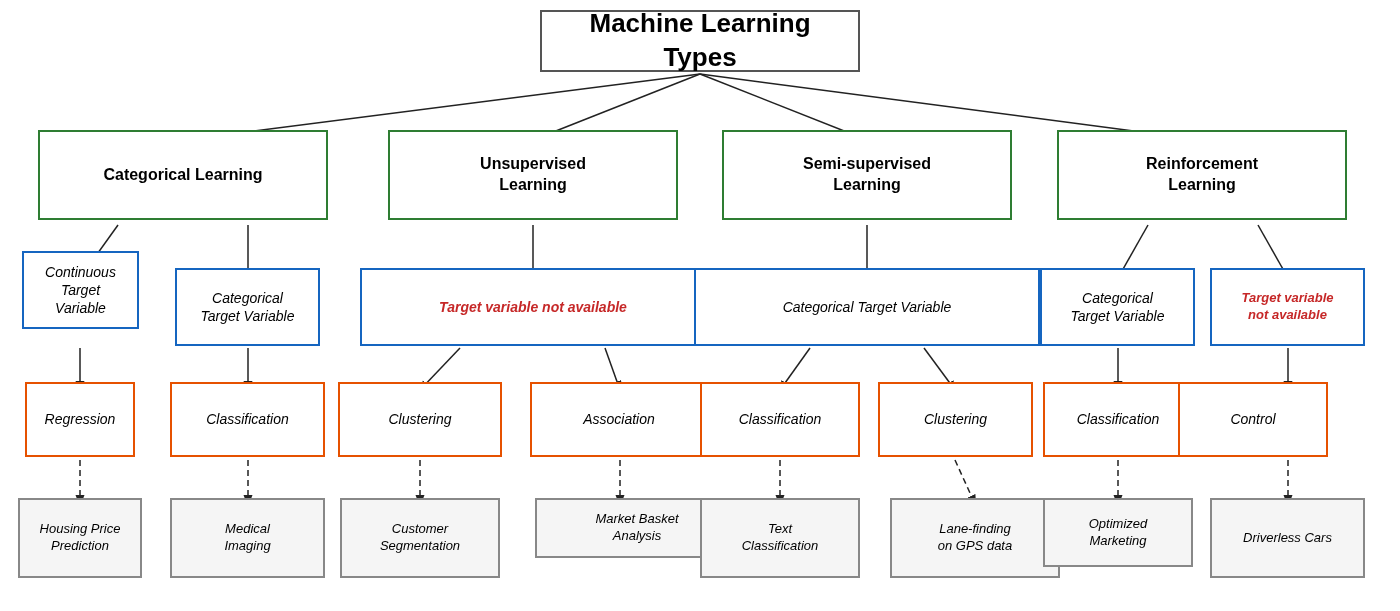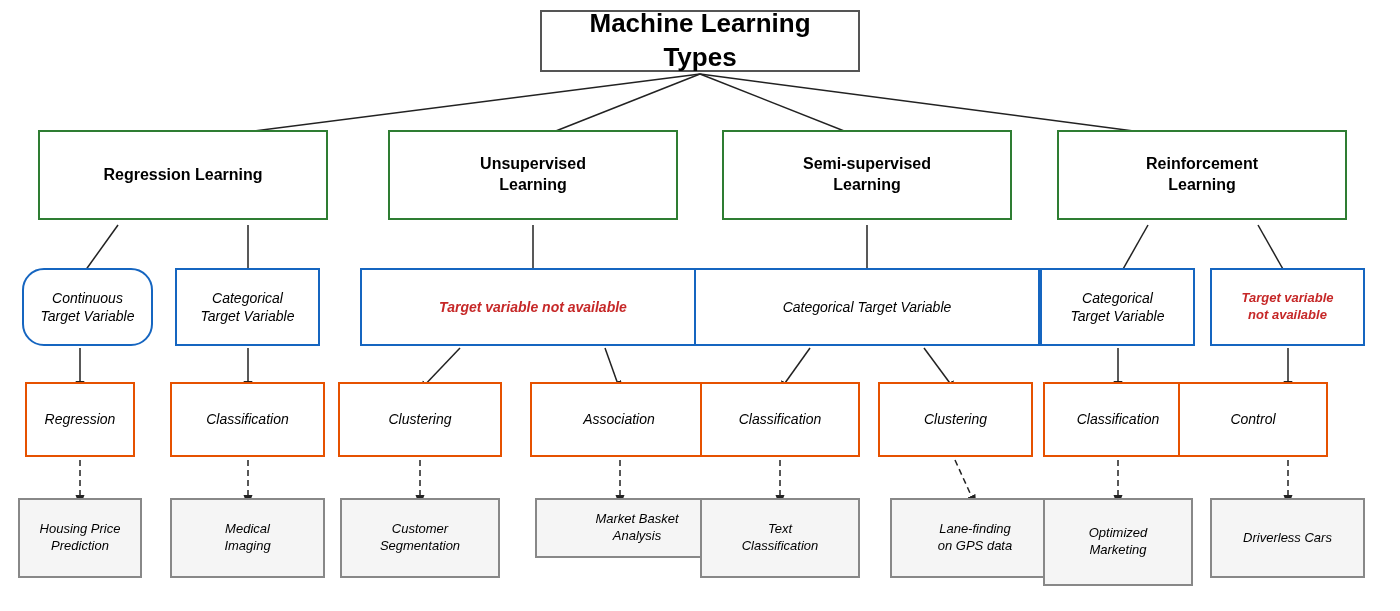--- a/index.html
+++ b/index.html
@@ -140,36 +140,36 @@
         <path d="M0,0 L0,6 L8,3 z" fill="#222"></path>
       </marker>
     </defs>
   </svg>
 
   <div class="node node-root" style="left:540px;top:10px;width:320px;height:62px;">
     <span>Machine Learning Types</span>
   </div>
 
   <div class="node node-green" style="left:38px;top:130px;width:290px;height:90px;">
-    <span>Regression Learning</span>
+    <span>Categorical Learning</span>
   </div>
 
   <div class="node node-green" style="left:388px;top:130px;width:290px;height:90px;">
     <span>Unsupervised<br>Learning</span>
   </div>
 
   <div class="node node-green" style="left:722px;top:130px;width:290px;height:90px;">
     <span>Semi-supervised<br>Learning</span>
   </div>
 
   <div class="node node-green" style="left:1057px;top:130px;width:290px;height:90px;">
     <span>Reinforcement<br>Learning</span>
   </div>
 
-  <div class="node node-blue" style="left:22px;top:268px;width:131px;height:78px;border-radius:22px;">
+  <div class="node node-blue" style="left:22px;top:251px;width:117px;height:78px;">
     <span>Continuous<br>Target Variable</span>
   </div>
 
   <div class="node node-blue" style="left:175px;top:268px;width:145px;height:78px;">
     <span>Categorical<br>Target Variable</span>
   </div>
 
   <div class="node node-red-text" style="left:360px;top:268px;width:346px;height:78px;">
     <span>Target variable not available</span>
   </div>
@@ -235,21 +235,21 @@
   </div>
 
   <div class="node node-gray" style="left:700px;top:498px;width:160px;height:80px;">
     <span>Text<br>Classification</span>
   </div>
 
   <div class="node node-gray" style="left:890px;top:498px;width:170px;height:80px;">
     <span>Lane-finding<br>on GPS data</span>
   </div>
 
-  <div class="node node-gray" style="left:1043px;top:498px;width:150px;height:88px;">
+  <div class="node node-gray" style="left:1043px;top:498px;width:150px;height:69px;">
     <span>Optimized<br>Marketing</span>
   </div>
 
   <div class="node node-gray" style="left:1210px;top:498px;width:155px;height:80px;">
     <span>Driverless Cars</span>
   </div>
 
 </div>
 
 </body></html>

